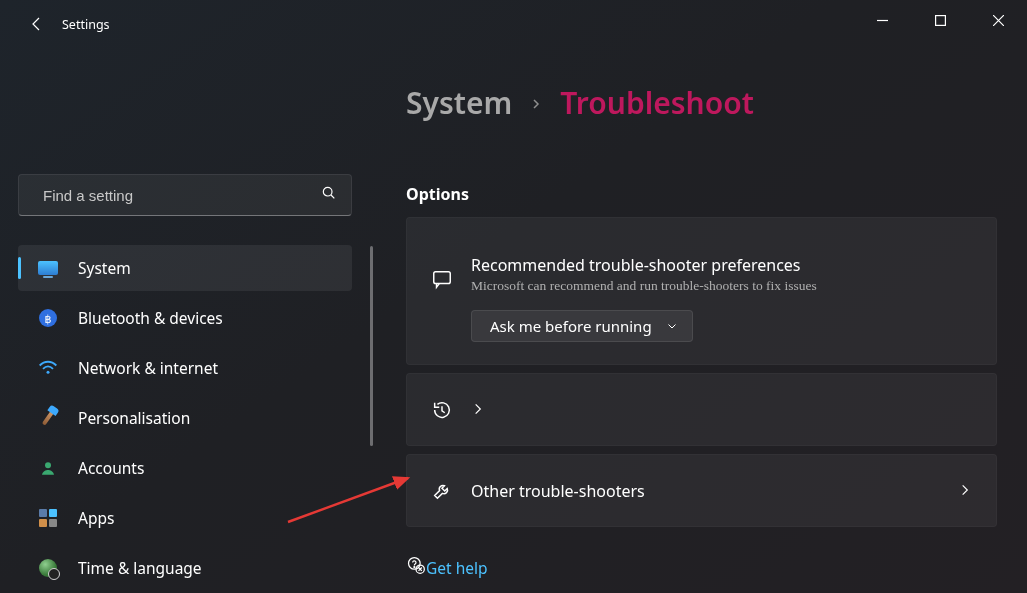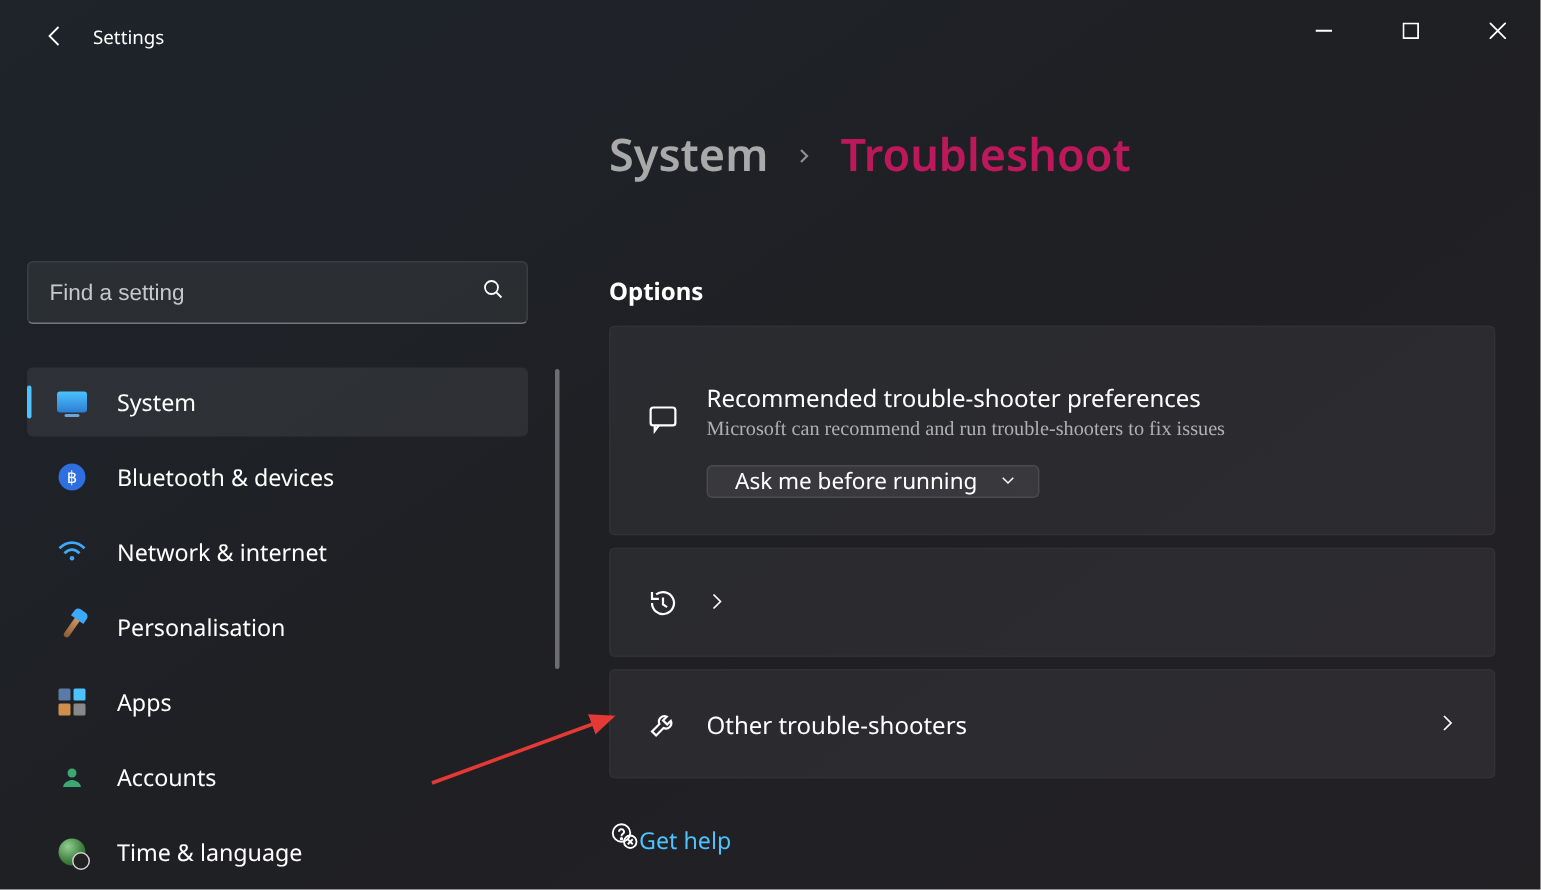--- a/index.html
+++ b/index.html
@@ -59,21 +59,21 @@
     border: 1px solid rgba(255,255,255,0.08);
     border-bottom: 1px solid rgba(255,255,255,0.35);
     border-radius: 4px;
     display: flex; align-items: center;
     padding: 0 14px;
     color: #ffffff;
   }
   .search input {
     flex: 1;
     background: transparent; border: none; outline: none;
-    color: #ffffff; font-size: 15px;
+    color: #ffffff; font-size: 15px; margin-left: 10px;
   }
   .search input::placeholder { color: #c8c8c8; }
   .search-icon { margin-left: 8px; }
 
   .nav {
     margin-top: 29px;
     display: flex; flex-direction: column; gap: 4px;
     position: relative;
   }
   .nav-item {
@@ -162,21 +162,21 @@
   .card-title { font-size: 16px; color: #ffffff; }
   .card-sub { font-size: 13.5px; color: #b0b0b0; margin-top: 2px; font-family: Liberation Serif, serif; }
   .card-chevron { color: #ffffff; }
 
   .dropdown {
     margin-top: 16px;
     display: inline-flex; align-items: center;
     background: rgba(255,255,255,0.07);
     border: 1px solid rgba(255,255,255,0.09);
     border-radius: 4px;
-    height: 22px;
+    height: 32px;
     padding: 0 14px 0 18px;
     cursor: pointer;
     font-size: 15px;
     gap: 14px;
   }
 
   .help-row {
     margin-top: 28px;
     display: flex; align-items: center; 
   }
@@ -257,37 +257,37 @@
         <span>Network &amp; internet</span>
       </div>
       <div class="nav-item">
         <span class="nav-icon">
             <span class="icon-brush"></span>
           </span>
         <span>Personalisation</span>
       </div>
       <div class="nav-item">
         <span class="nav-icon">
+          <svg class="icon-account" viewBox="0 0 24 24">
+              <circle cx="12" cy="8" r="4.5" fill="#3aa870"></circle>
+              <path d="M3 22c1-5 6-7 9-7s8 2 9 7" fill="#3aa870"></path>
+            </svg>
+        </span>
+        <span>Accounts</span>
+      </div>
+      <div class="nav-item">
+        <span class="nav-icon">
             <span class="icon-apps">
               <span></span>
               <span></span>
               <span></span>
               <span></span>
             </span>
           </span>
         <span>Apps</span>
-      </div>
-      <div class="nav-item">
-        <span class="nav-icon">
-          <svg class="icon-account" viewBox="0 0 24 24">
-              <circle cx="12" cy="8" r="4.5" fill="#3aa870"></circle>
-              <path d="M3 22c1-5 6-7 9-7s8 2 9 7" fill="#3aa870"></path>
-            </svg>
-        </span>
-        <span>Accounts</span>
       </div>
       <div class="nav-item">
         <span class="nav-icon">
             <span class="icon-globe"></span>
           </span>
         <span>Time &amp; language</span>
       </div>
     </div>
   </div>
 

